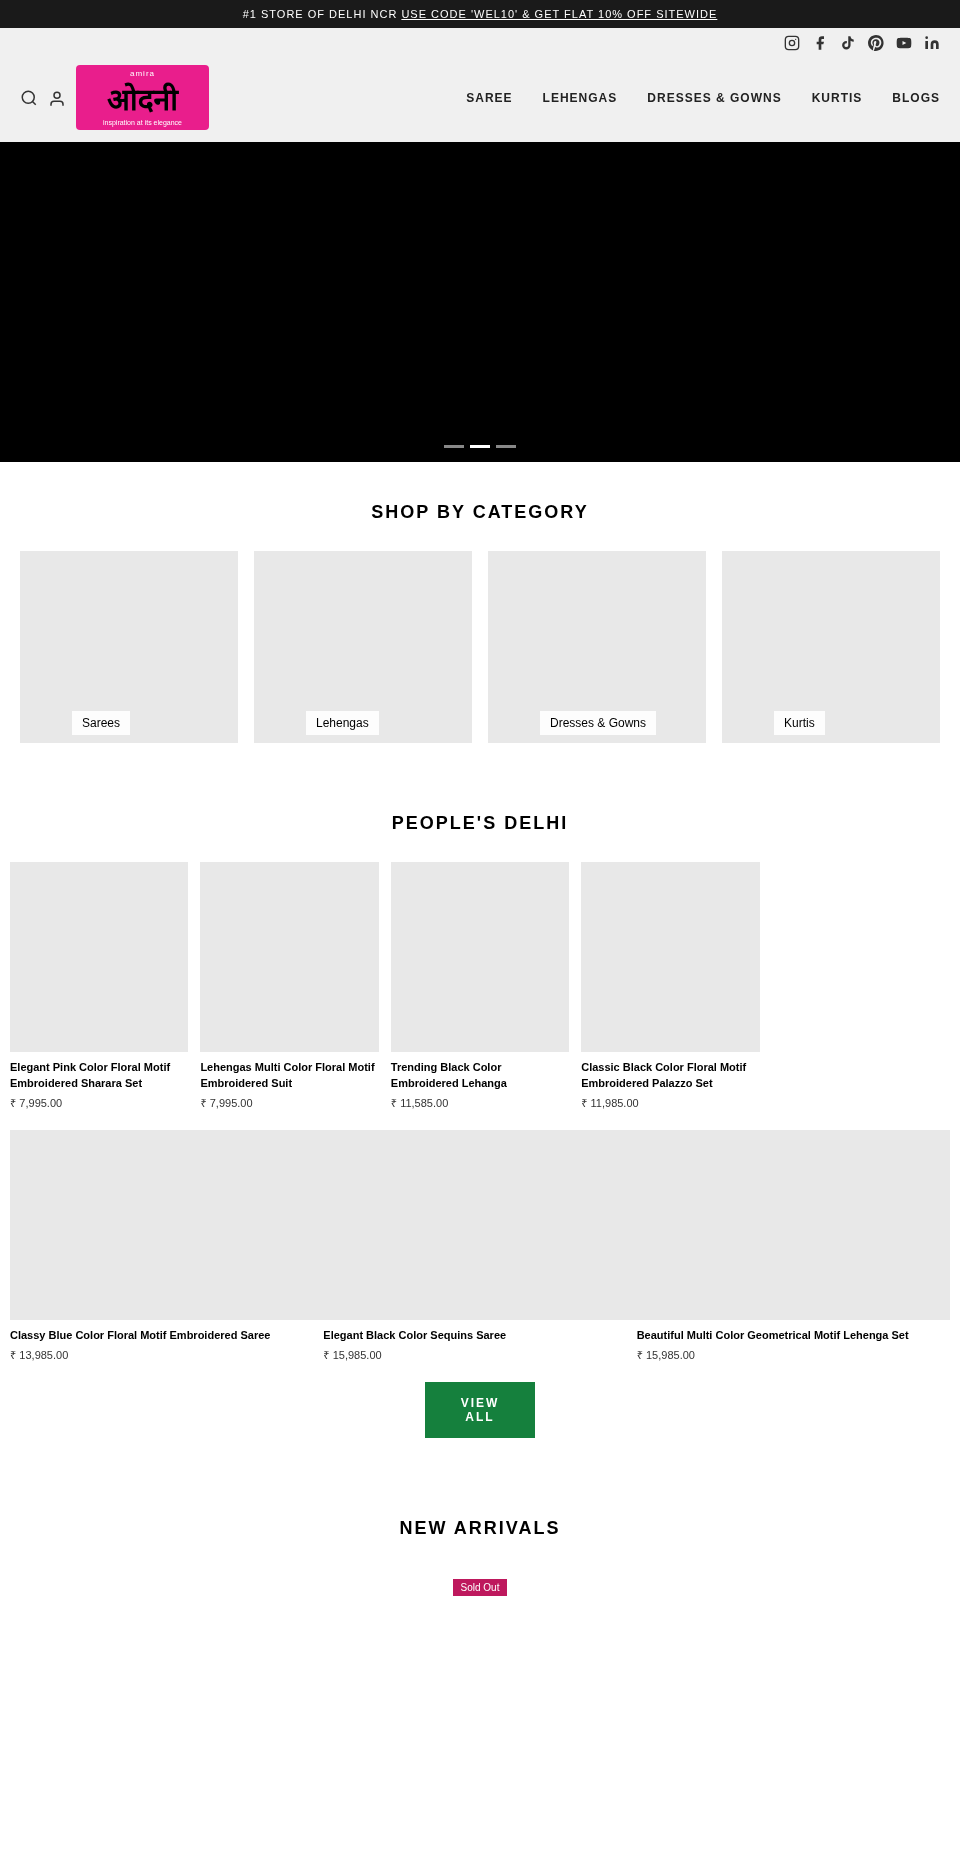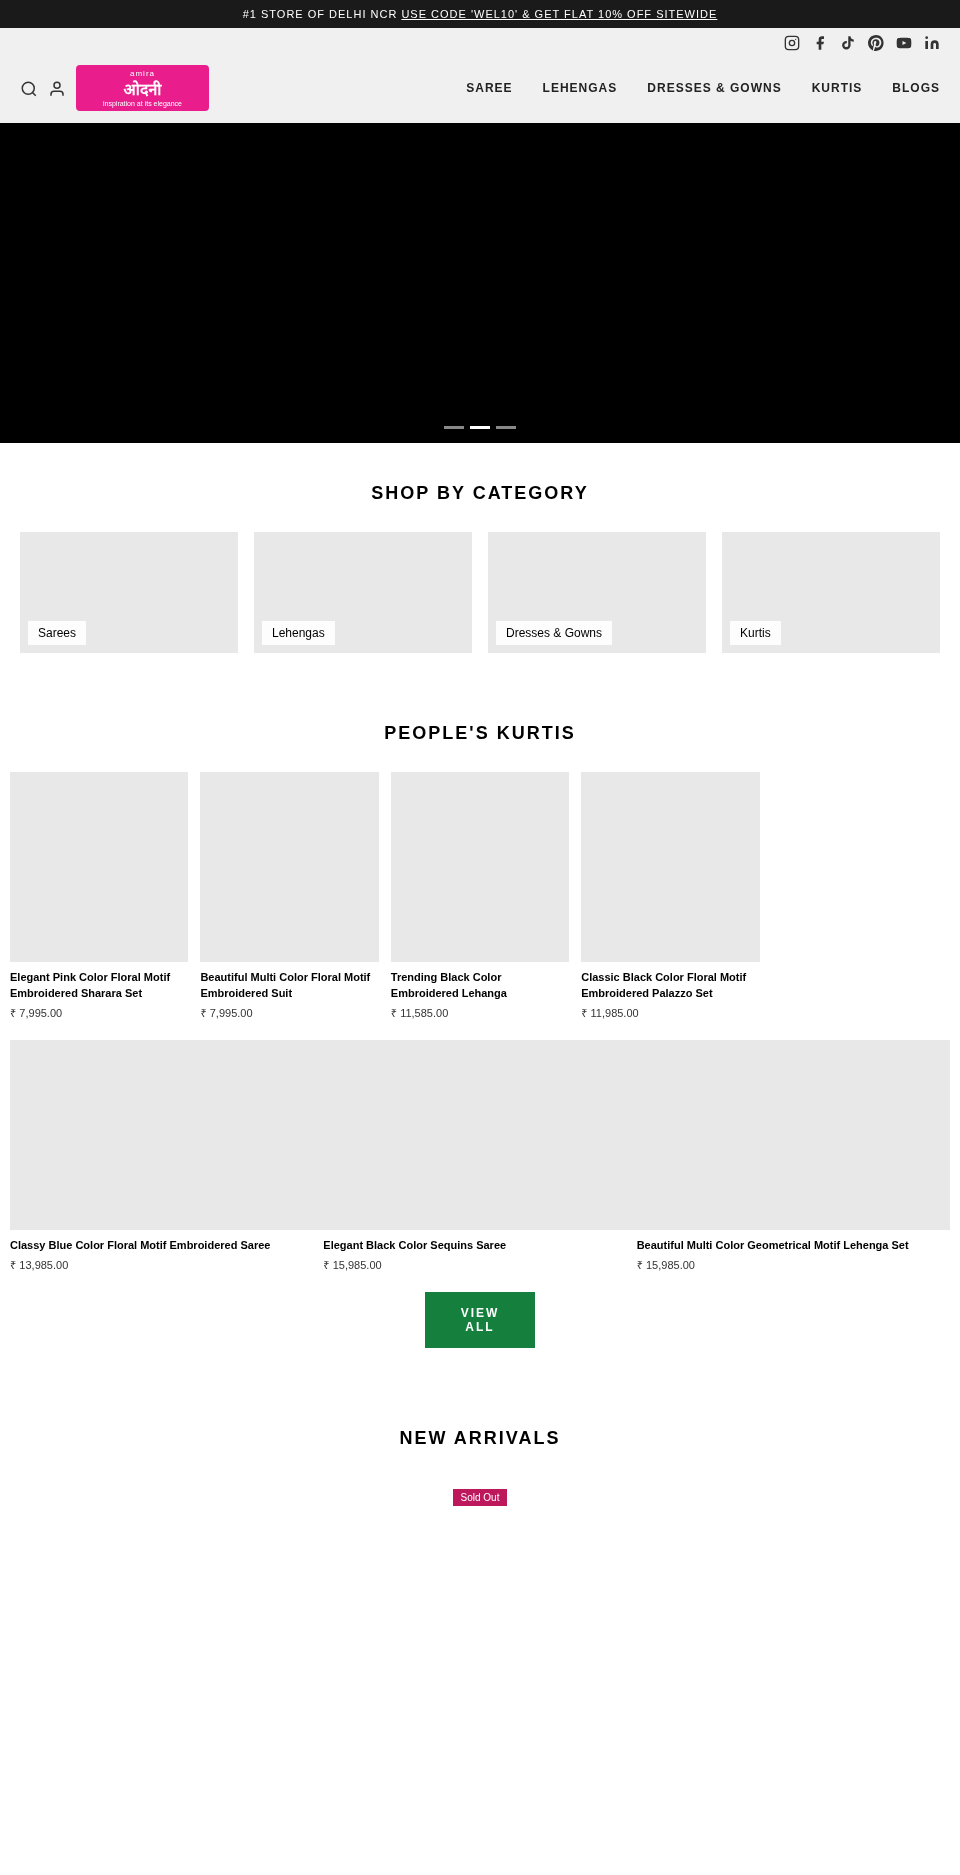--- a/index.html
+++ b/index.html
@@ -49,21 +49,21 @@
     }
     .logo-box {
       background: #e91e8c;
       padding: 4px 27px;
       border-radius: 4px;
       display: flex;
       flex-direction: column;
       align-items: center;
     }
     .logo-amira { font-size: 8px; color: #fff; letter-spacing: 1px; }
-    .logo-odhni { font-size: 16px; color: #ffffff; font-weight: bold; font-family: serif; }
+    .logo-odhni { font-size: 30px; color: #000000; font-weight: bold; font-family: serif; }
     .logo-tagline { font-size: 7px; color: #fff; }
     .nav {
       display: flex;
       align-items: center;
       gap: 30px;
       margin-left: auto;
     }
     .nav-item {
       font-size: 12px;
       font-weight: 600;
@@ -111,24 +111,25 @@
 
     .category-grid {
       display: grid;
       grid-template-columns: repeat(4, 1fr);
       gap: 16px;
     }
     .category-card {
       position: relative;
       cursor: pointer;
       background: #e8e8e8;
-      height: 121px;
+      height: 192px;
       display: flex;
       flex-direction: column;
       justify-content: flex-end;
+      padding-left: 44px;
     }
     .category-label {
       background: rgba(255,255,255,0.9);
       padding: 5px 10px;
       font-size: 12px;
       font-weight: 500;
       display: inline-block;
       margin: 8px;
       align-self: flex-start;
     }
@@ -290,31 +291,31 @@
     <div class="category-card">
       <span class="category-label">Dresses &amp; Gowns</span>
     </div>
     <div class="category-card">
       <span class="category-label">Kurtis</span>
     </div>
   </div>
 </div>
 
 <div class="peoples-choice section">
-  <h2 class="section-title">PEOPLE'S KURTIS</h2>
+  <h2 class="section-title">PEOPLE'S DELHI</h2>
 
   <div class="product-grid-5">
     <div class="product-card">
       <div class="product-image"></div>
       <div class="product-name">Elegant Pink Color Floral Motif Embroidered Sharara Set</div>
       <div class="product-price">₹ 7,995.00</div>
     </div>
     <div class="product-card">
       <div class="product-image"></div>
-      <div class="product-name">Beautiful Multi Color Floral Motif Embroidered Suit</div>
+      <div class="product-name">Lehengas Multi Color Floral Motif Embroidered Suit</div>
       <div class="product-price">₹ 7,995.00</div>
     </div>
     <div class="product-card">
       <div class="product-image"></div>
       <div class="product-name">Trending Black Color Embroidered Lehanga</div>
       <div class="product-price">₹ 11,585.00</div>
     </div>
     <div class="product-card">
       <div class="product-image"></div>
       <div class="product-name">Classic Black Color Floral Motif Embroidered Palazzo Set</div>

